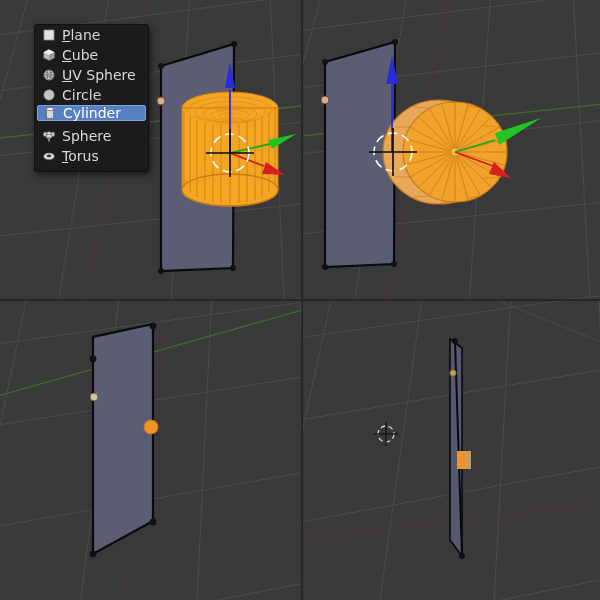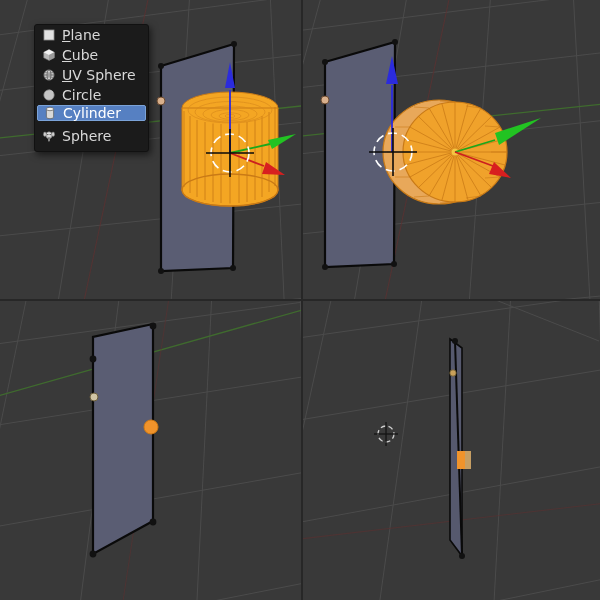--- a/index.html
+++ b/index.html
@@ -392,15 +392,23 @@
         <ellipse cx="2.9" cy="5.2" rx="1.5" ry="2.3" fill="#cfcfcf" stroke="#666" stroke-width="0.5"></ellipse>
         <ellipse cx="11.1" cy="5.2" rx="1.5" ry="2.3" fill="#cfcfcf" stroke="#666" stroke-width="0.5"></ellipse>
         <circle cx="5.8" cy="5.6" r="0.7" fill="#333"></circle>
         <circle cx="8.2" cy="5.6" r="0.7" fill="#333"></circle>
         <path d="M 5.6 8 Q 7 9.2 8.4 8" fill="none" stroke="#555" stroke-width="0.6"></path>
         <rect x="6.3" y="9.4" width="1.4" height="2.8" fill="#d5d5d5" stroke="#666" stroke-width="0.4"></rect>
       </svg>
       <span class="menu-label">Sphere</span>
     </div>
 
+    <div class="menu-item">
+      <svg class="menu-icon" viewBox="0 0 14 14">
+        <ellipse cx="7" cy="7.4" rx="5.4" ry="3.3" fill="#dcdcdc" stroke="#5a5a5a" stroke-width="0.7"></ellipse>
+        <ellipse cx="7" cy="6.9" rx="2.1" ry="1.2" fill="#2a2a2a" stroke="#4a4a4a" stroke-width="0.5"></ellipse>
+        <path d="M 1.6 7.4 A 5.4 3.3 0 0 1 12.4 7.4 A 5.4 3 0 0 0 1.6 7.4 Z" fill="#f1f1f1" opacity="0.7"></path>
+      </svg>
+      <span class="menu-label"><span class="acc">T</span>orus</span>
+    </div>
   </div>
 
 </div>
 
 </body></html>

